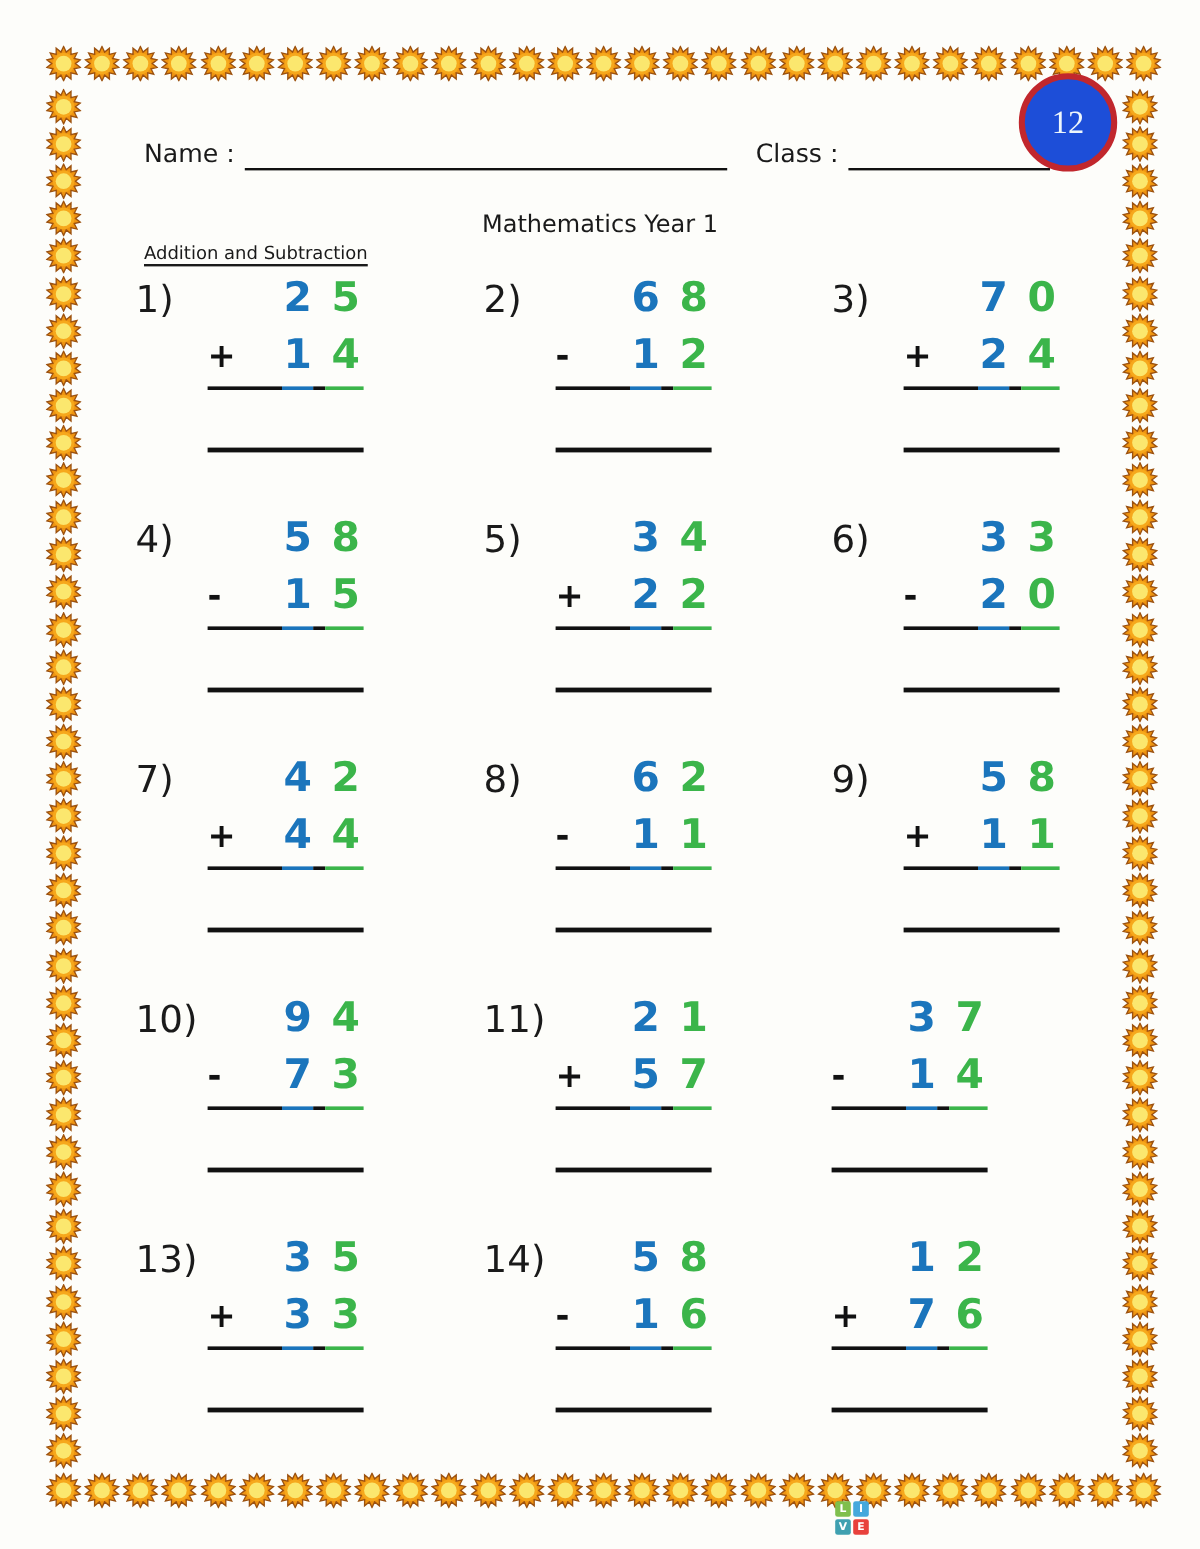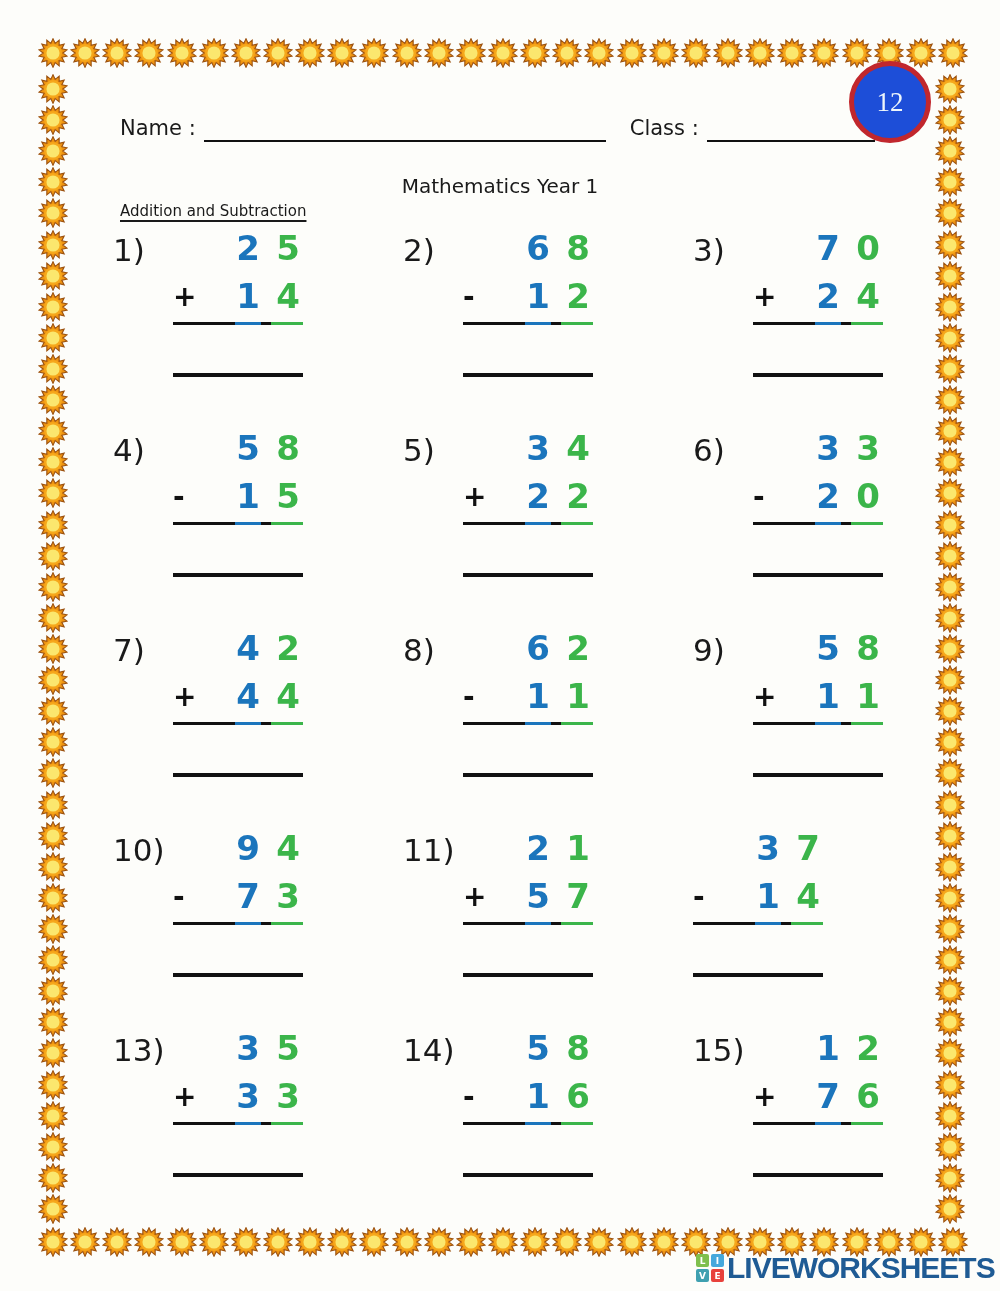--- a/index.html
+++ b/index.html
@@ -1339,21 +1339,20 @@
         <span class="seg blu"></span>
         <span class="seg k2"></span>
         <span class="seg grn"></span>
       </div>
       <div class="answer-space"></div>
       <div class="answer-line"></div>
     </div>
   </div>
 
   <div class="problem">
-    <div class="p-num">15)</div>
     <div class="p-body">
       <div class="op-row top">
         <span class="digit tens">1</span>
         <span class="digit ones">2</span>
       </div>
       <div class="op-row bottom">
         <span class="operator">+</span>
         <span class="digit tens">7</span>
         <span class="digit ones">6</span>
       </div>
@@ -1369,14 +1368,13 @@
   </div>
 </div>
 
 <div class="footer-logo">
   <div class="logo-squares">
     <span class="lsq l">L</span>
     <span class="lsq i">I</span>
     <span class="lsq v">V</span>
     <span class="lsq e">E</span>
   </div>
-  <span class="brand">LIVEWORKSHEETS</span>
 </div>
 
 </body></html>

